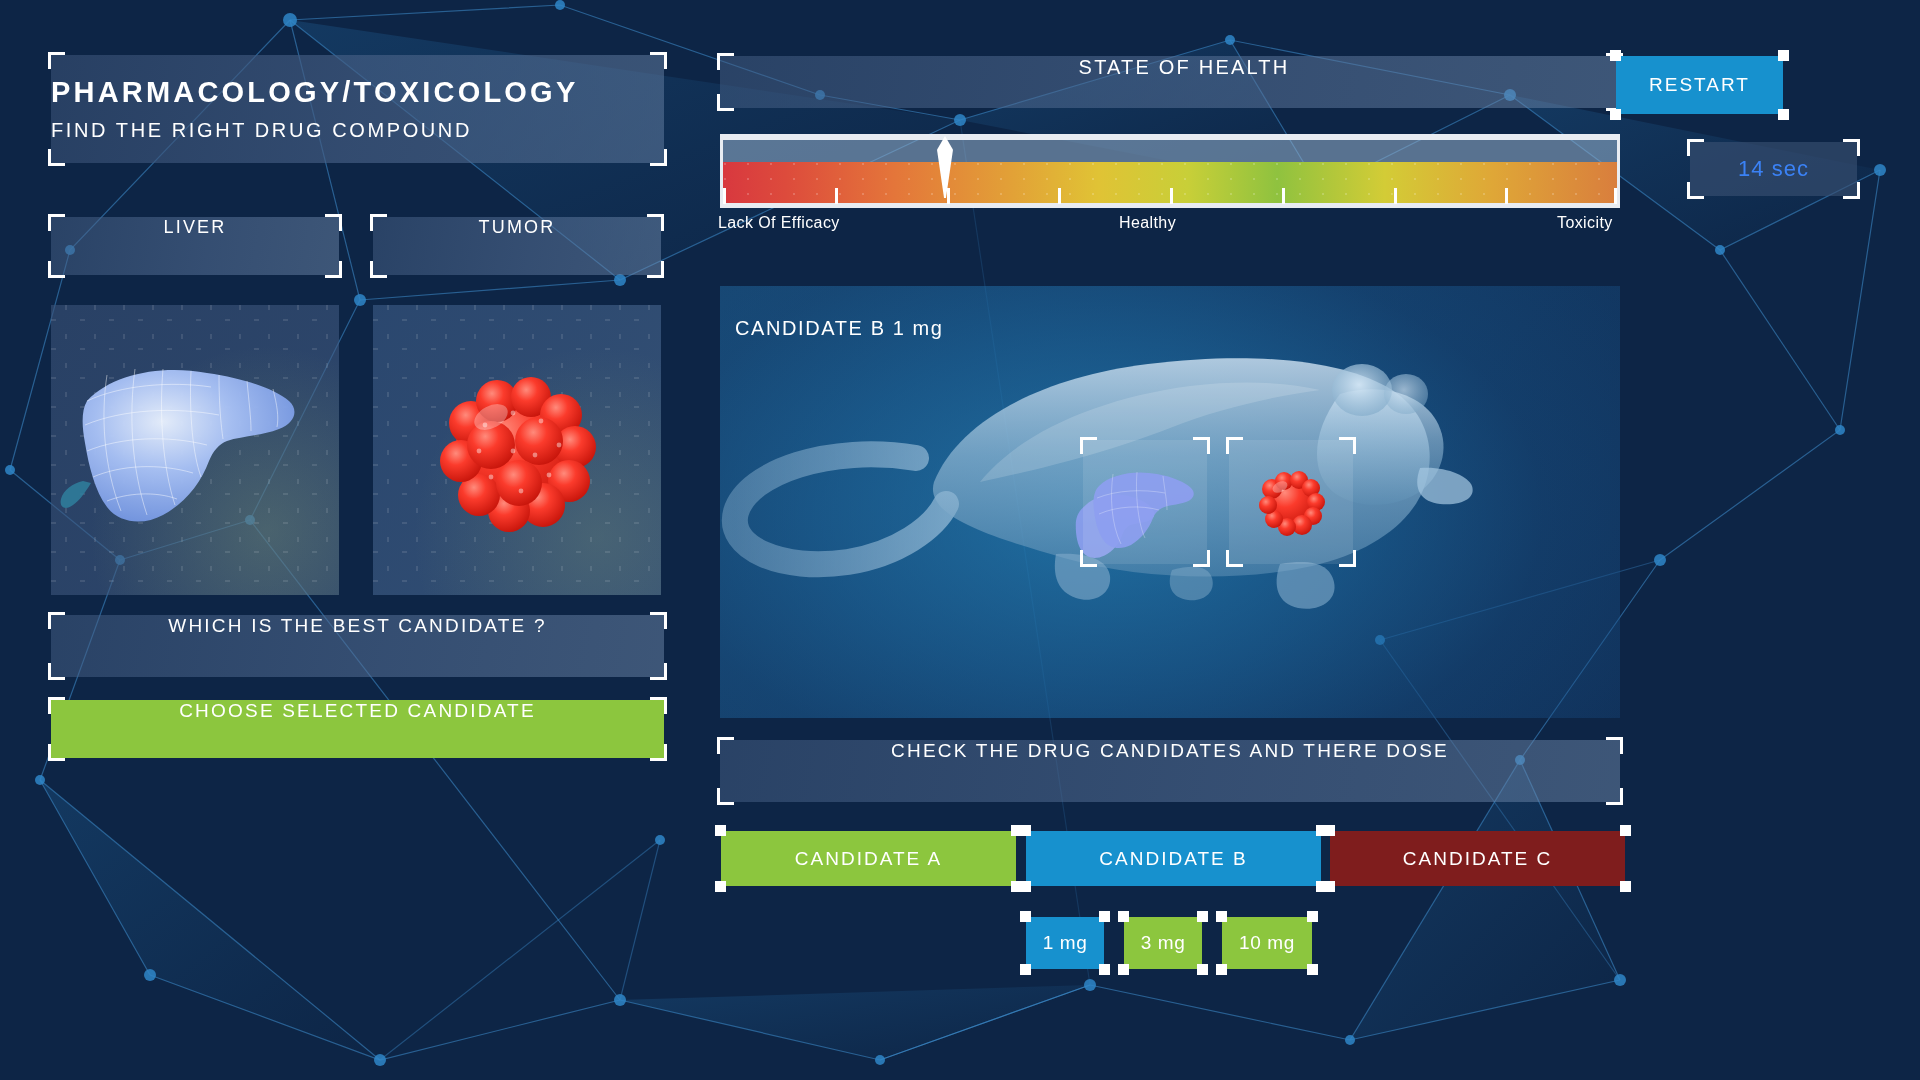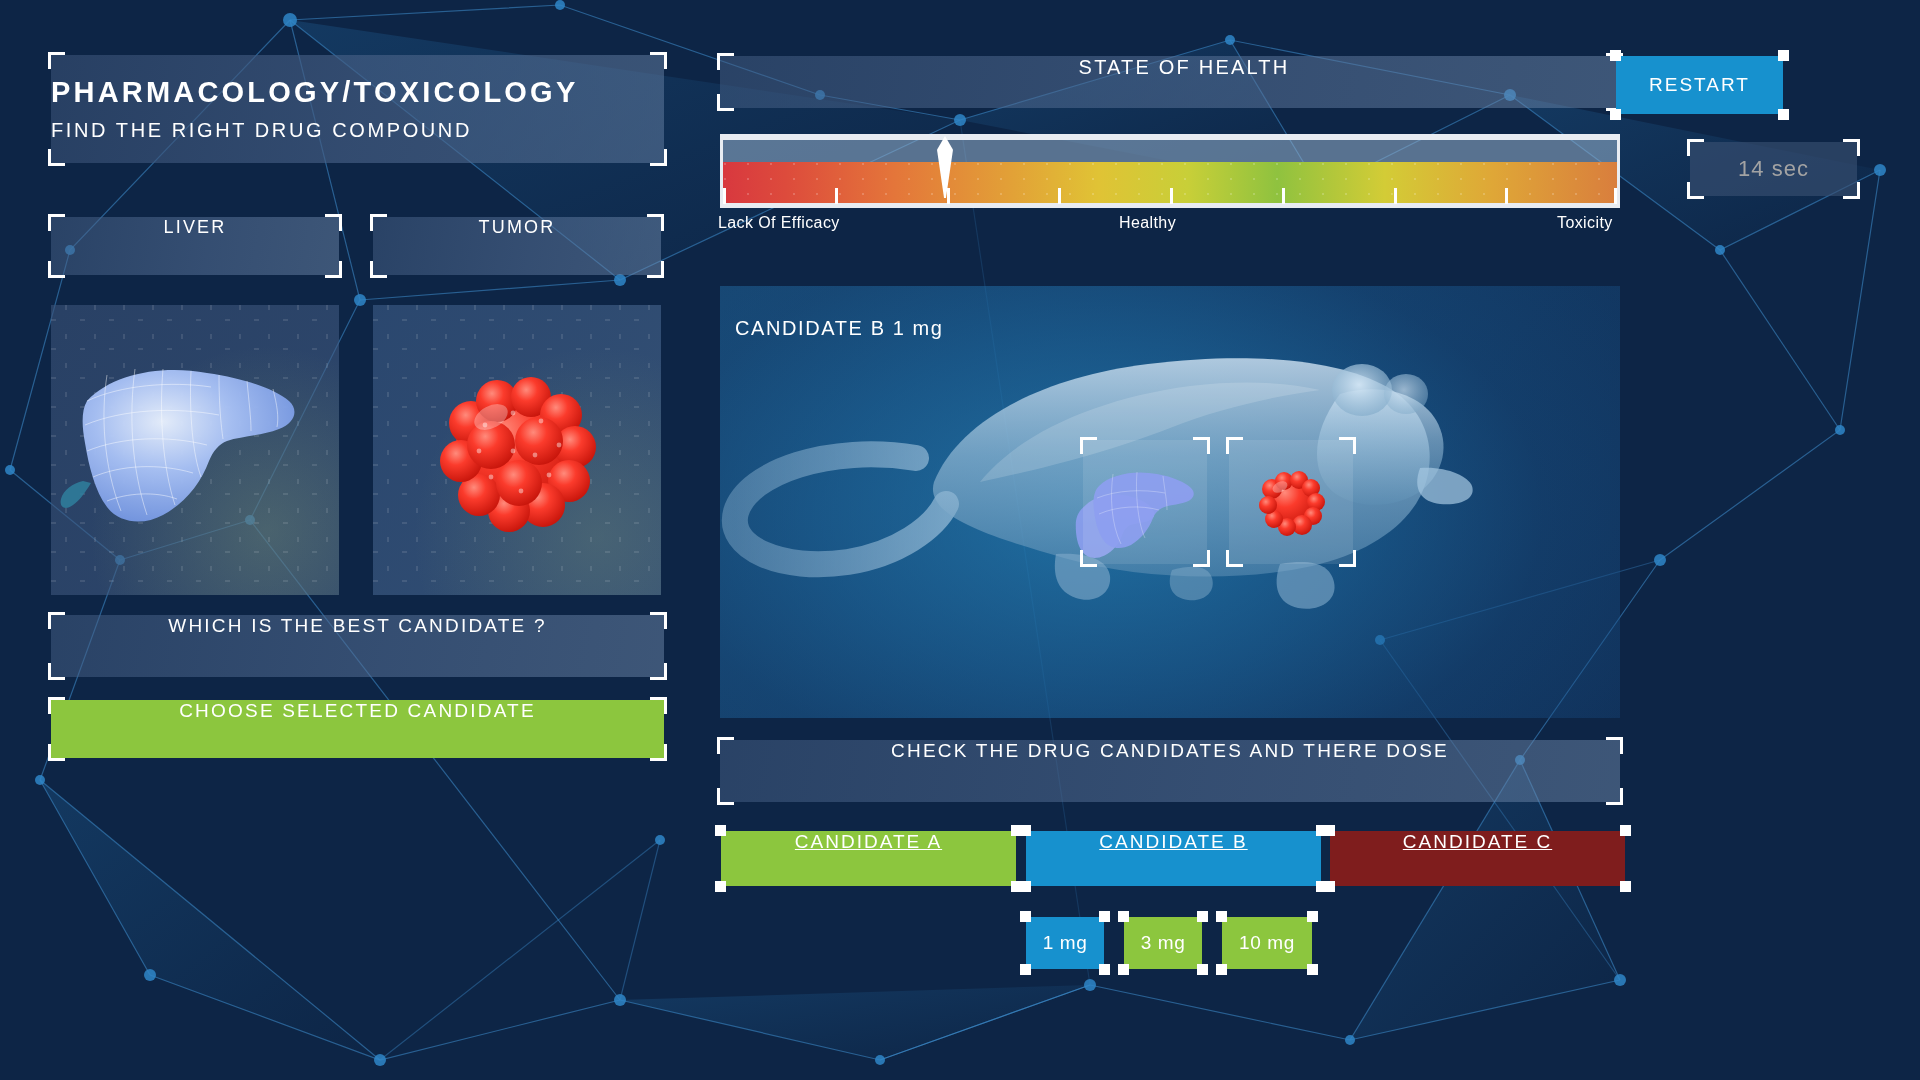--- a/index.html
+++ b/index.html
@@ -146,22 +146,22 @@
   .organ-hot {
     position: absolute; background: rgba(255,255,255,0.10);
   }
   #hot-liver { left: 1083px; top: 440px; width: 124px; height: 124px; }
   #hot-tumor { left: 1229px; top: 440px; width: 124px; height: 124px; }
 
   #check-panel { left: 720px; top: 740px; width: 900px; height: 62px; font-size: 19px; }
 
   .cand-btn {
     position: absolute; height: 55px;
-    display: flex; justify-content: center;
-    color: #ffffff; font-size: 19px; letter-spacing: 2px; cursor: pointer; text-decoration: underline;
+    display: flex; align-items: center; justify-content: center;
+    color: #ffffff; font-size: 19px; letter-spacing: 2px; cursor: pointer;
   }
   #cand-a { left: 721px; top: 831px; width: 295px; background: #8cc63e; }
   #cand-b { left: 1026px; top: 831px; width: 295px; background: #1791ce; }
   #cand-c { left: 1330px; top: 831px; width: 295px; background: #7f1d1d; }
 
   .dose-btn {
     position: absolute; top: 917px; height: 52px;
     display: flex; align-items: center; justify-content: center;
     color: #ffffff; font-size: 19px; letter-spacing: .6px; cursor: pointer;
   }
@@ -171,21 +171,21 @@
 
   
   #restart-btn {
     position: absolute; left: 1616px; top: 56px; width: 167px; height: 58px;
     display: flex; align-items: center; justify-content: center;
     background: #1791ce; color: #fff; font-size: 19px; letter-spacing: 2px; cursor: pointer;
   }
   #timer-panel {
     position: absolute; left: 1690px; top: 142px; width: 167px; height: 54px;
     display: flex; align-items: center; justify-content: center;
-    background: rgba(58,80,114,0.62); color: #a3a3a3; font-size: 22px; letter-spacing: 1px;
+    background: rgba(58,80,114,0.62); color: #3b82f6; font-size: 22px; letter-spacing: 1px;
   }
 </style>
 </head>
 <body>
 
 <div id="stage">
 
   <svg id="netbg" viewBox="0 0 1920 1080" preserveAspectRatio="none">
     <defs>
       <linearGradient id="tri1" x1="0" y1="0" x2="1" y2="1">

